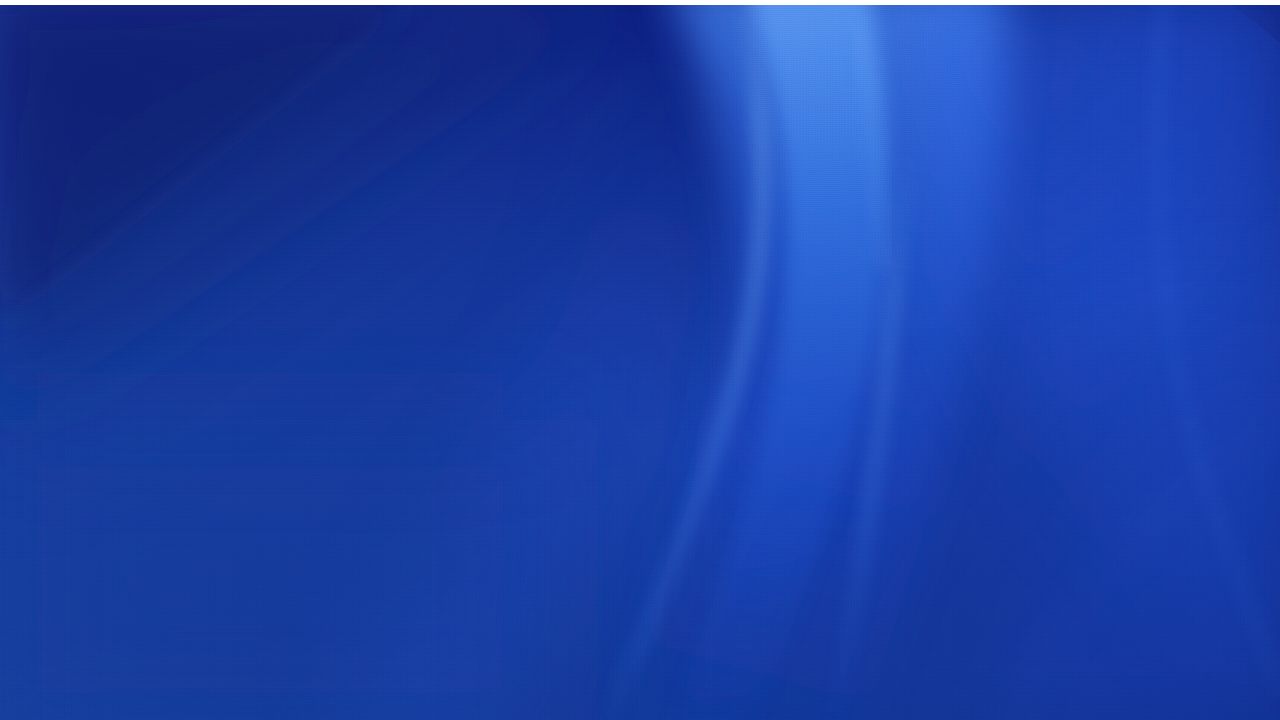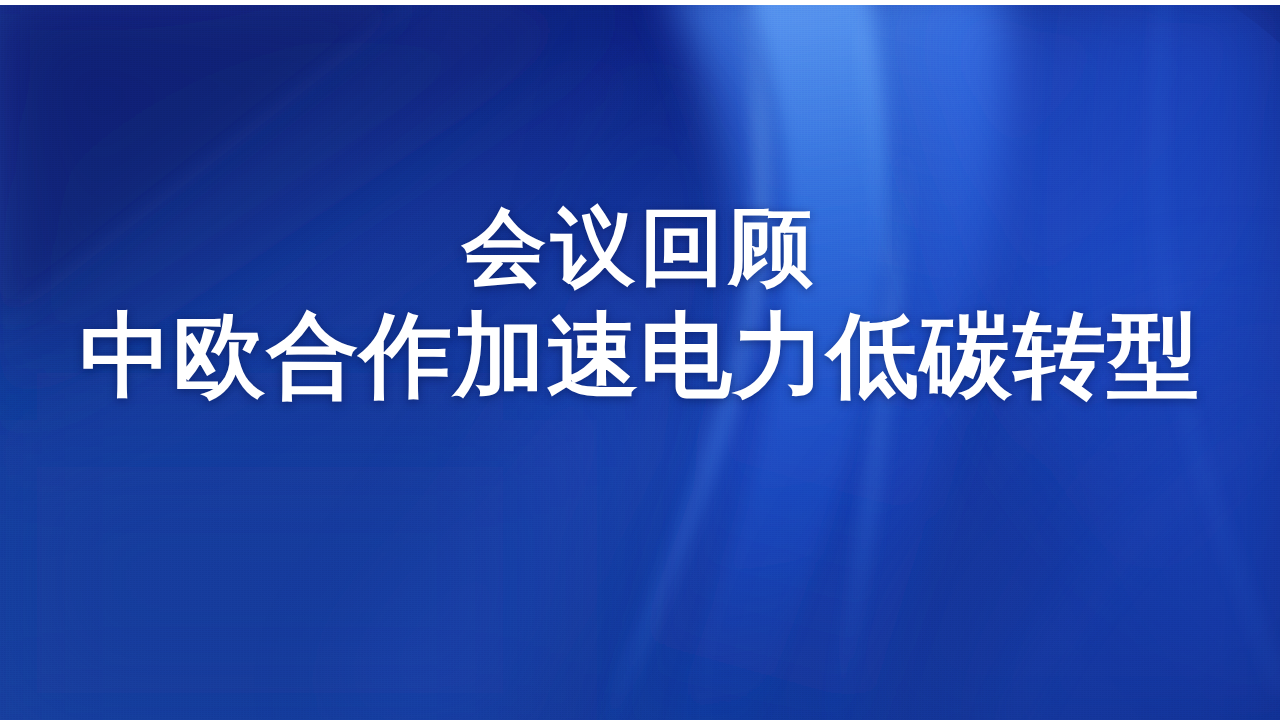--- a/index.html
+++ b/index.html
@@ -232,18 +232,14 @@
       <rect x="-10" y="420" width="560" height="320" fill="#143a9b" opacity="0.55" filter="url(#blurXL)"></rect>
 
       <rect x="0" y="0" width="1280" height="720" fill="url(#gBRShade)" opacity="0.45"></rect>
     </svg>
   </div>
 
   <div id="grain"></div>
 
   <div id="top-strip"></div>
 
-  <div id="title-block">
-    <span class="title-line" id="title-line-1">会议回顾</span>
-    <span class="title-line" id="title-line-2">中欧合作加速电力低碳转型</span>
-  </div>
 
 </div>
 
 </body></html>

